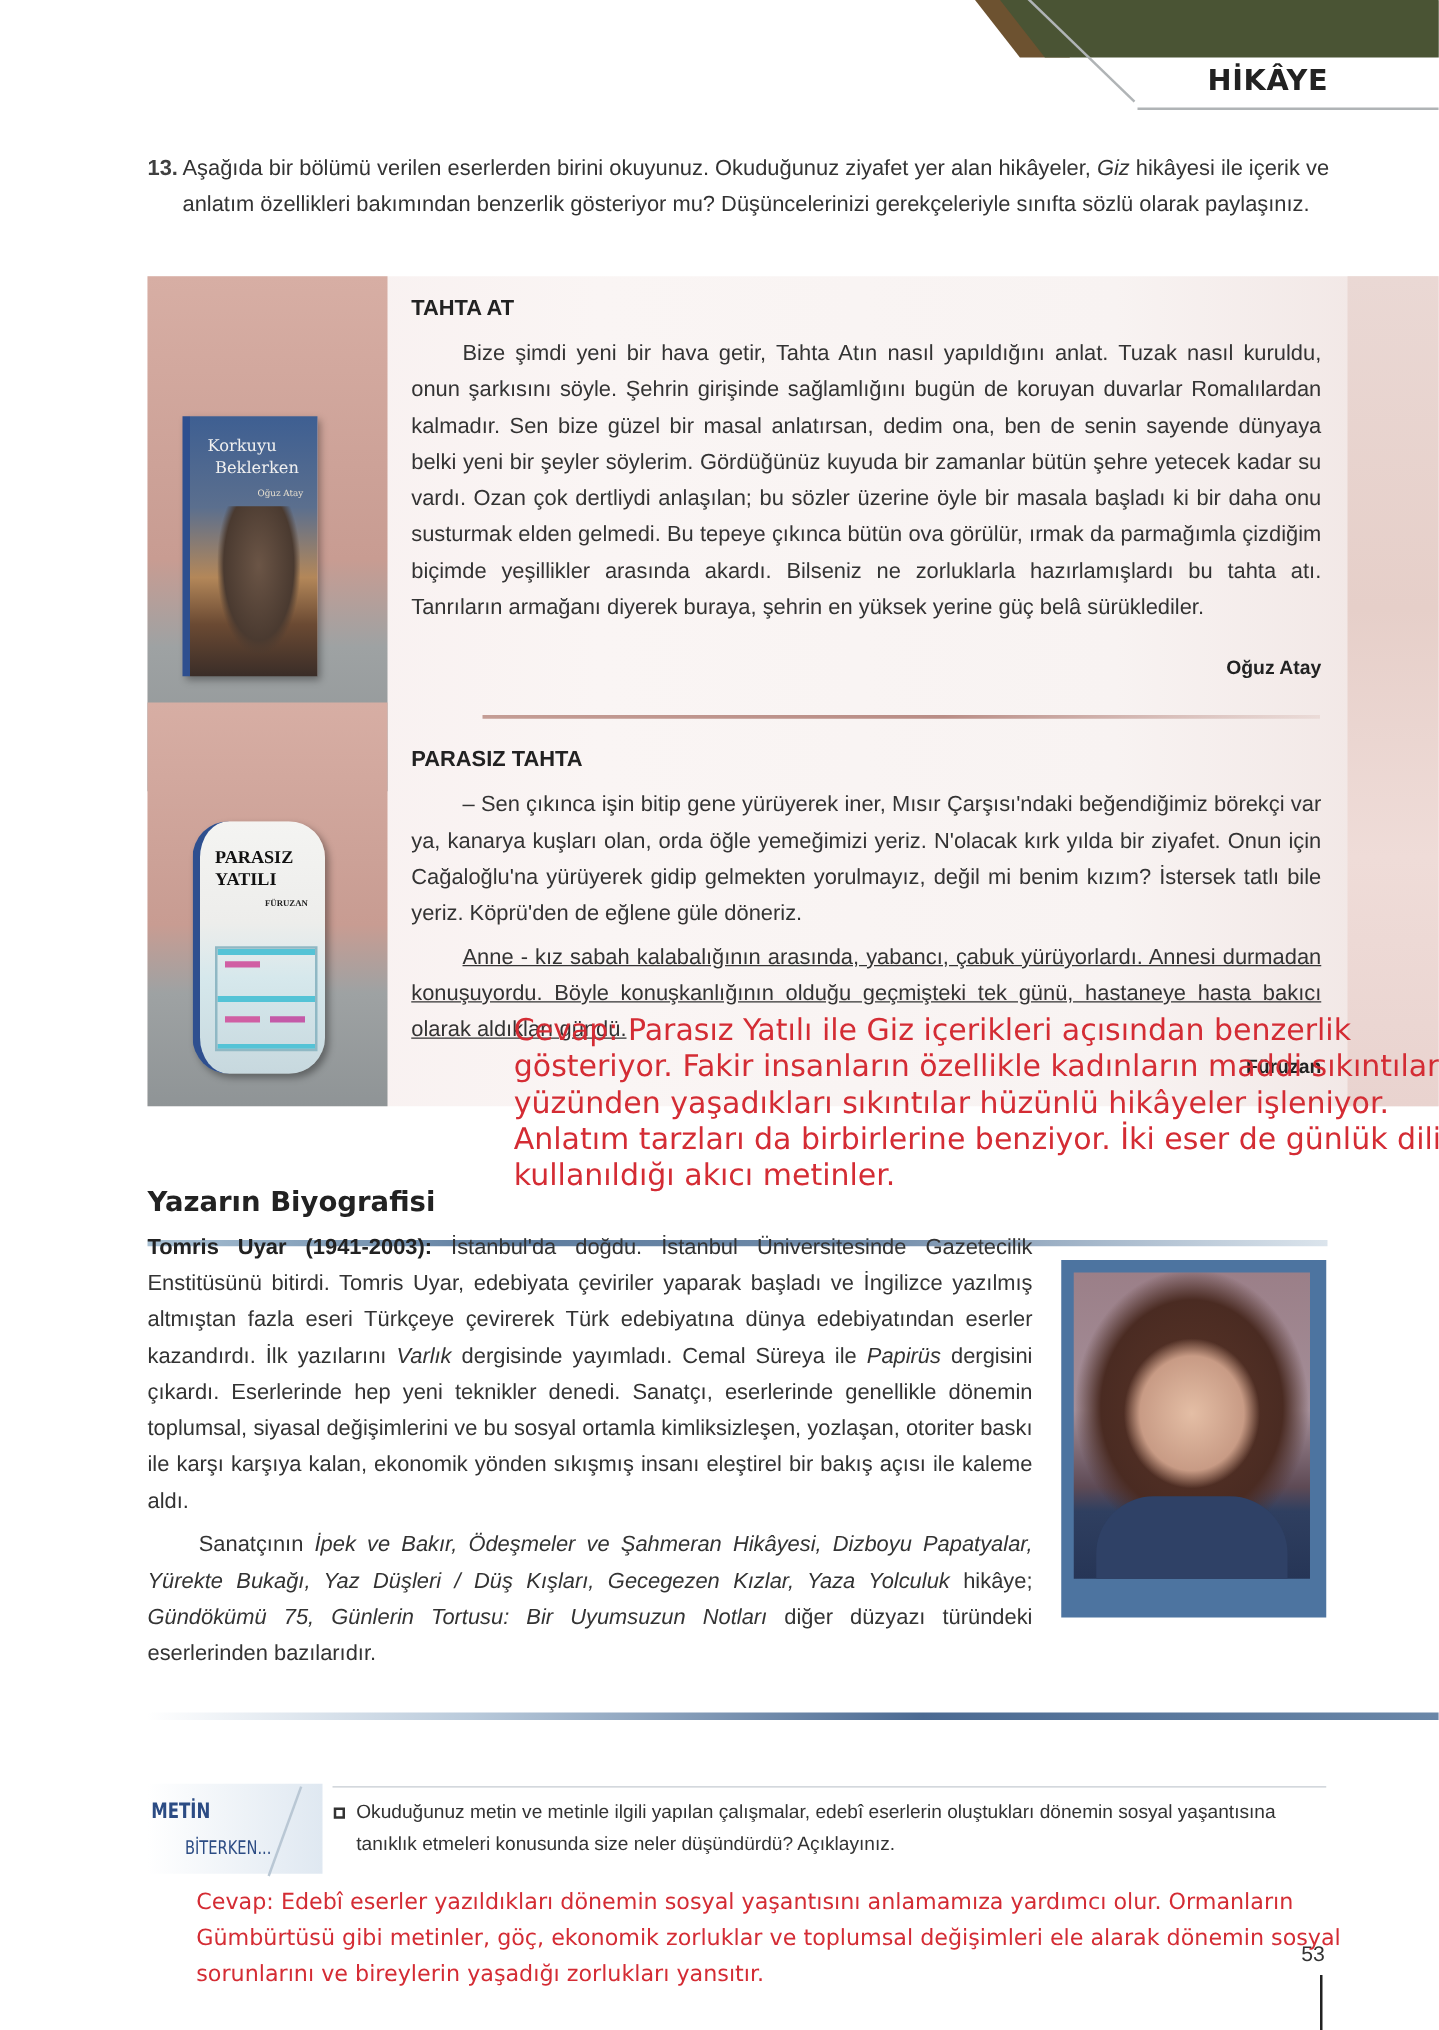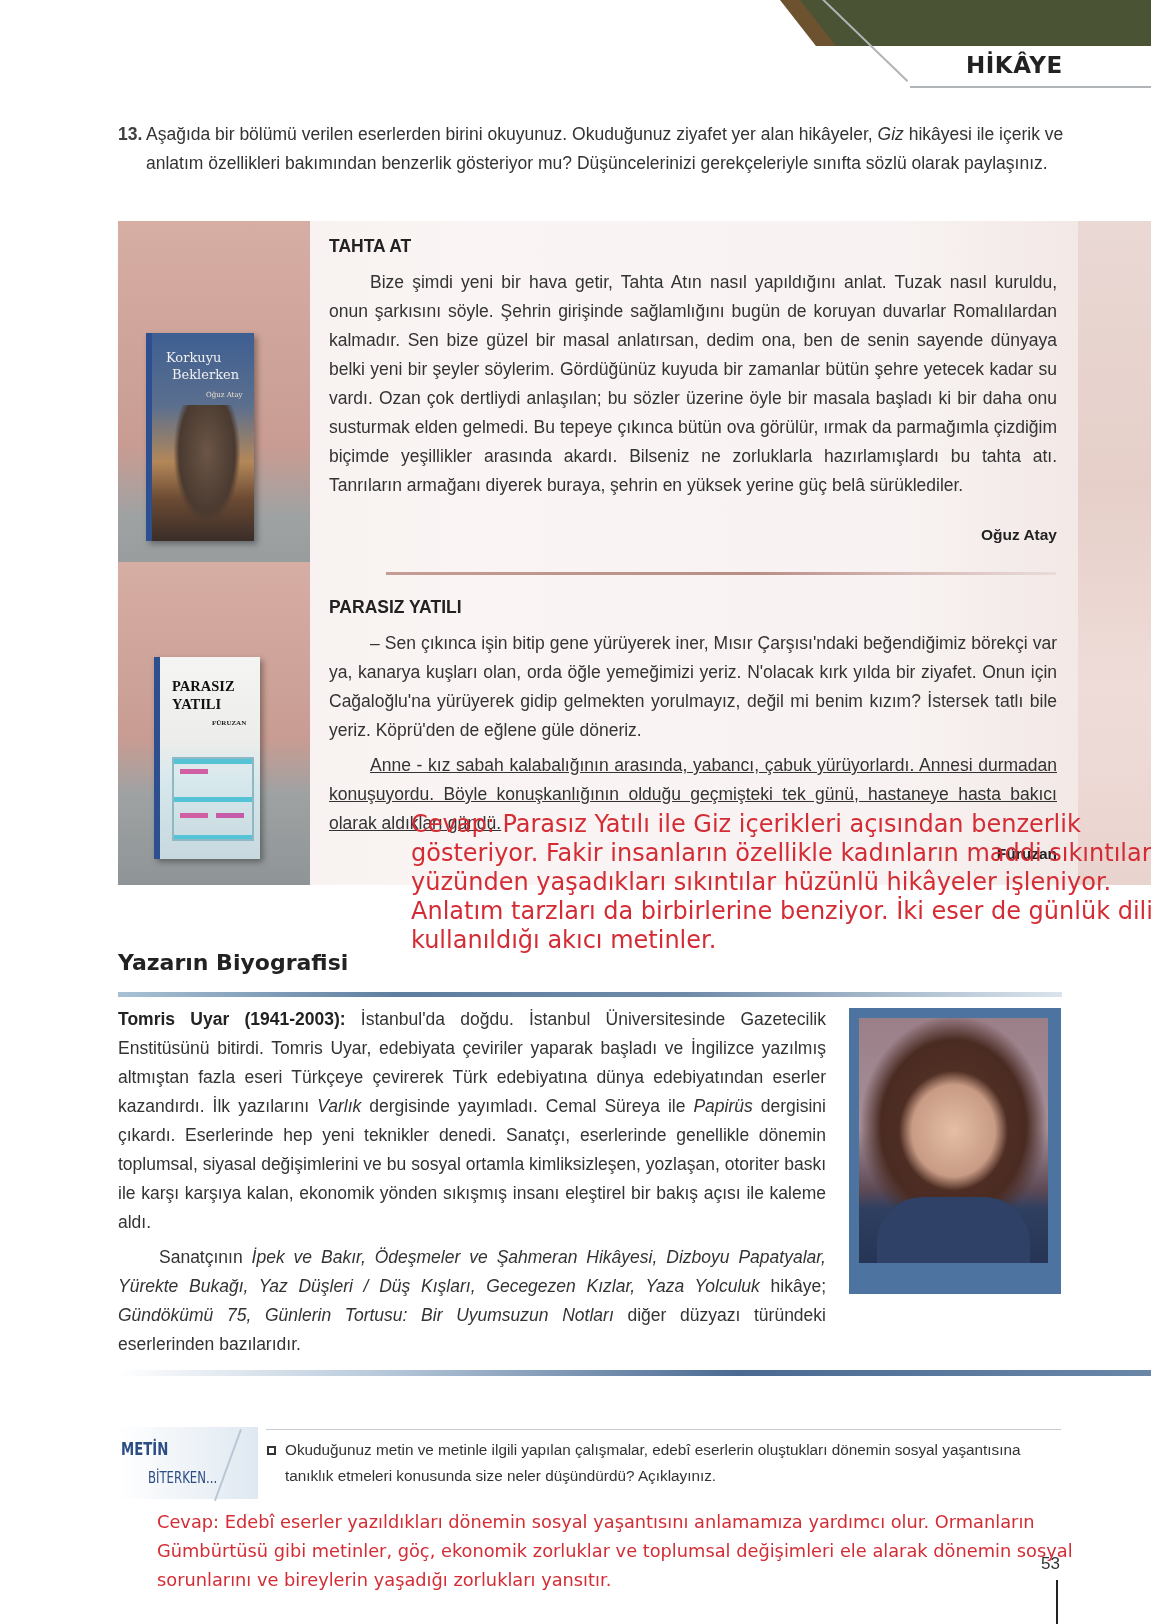--- a/index.html
+++ b/index.html
@@ -25,21 +25,21 @@
   .book1-cell { top: 221px; height: 412px; }
   .book2-cell { top: 562px; height: 323px; }
   .book { position: absolute; border-left: 6px solid #2e4f8f; box-shadow: 3px 3px 6px rgba(0,0,0,0.35); }
   .book1 { left: 28px; top: 112px; width: 108px; height: 208px;
            background: linear-gradient(180deg, #3e5f92 0%, #5b6f8e 35%, #b38759 62%, #6b4a33 80%, #3a2d28 100%); }
   .book1 .t { position: absolute; left: 14px; top: 16px; font-family: "DejaVu Serif", serif; color: #f0f0f0; font-size: 13px; line-height: 17px; }
   .book1 .a { position: absolute; left: 54px; top: 58px; font-family: "DejaVu Serif", serif; color: #e8e0d0; font-size: 7px; }
   .book1 .horse { position: absolute; left: 22px; top: 72px; width: 66px; height: 118px;
            background: radial-gradient(ellipse at 50% 40%, #6b5546 0%, #4a3a30 60%, rgba(0,0,0,0) 72%); }
   .book2 { left: 36px; top: 95px; width: 106px; height: 202px;
-           background: linear-gradient(180deg, #f4f4f2 0%, #ededeb 40%, #d6e8ec 62%, #c7d8de 100%); }
+           background: linear-gradient(180deg, #f4f4f2 0%, #ededeb 40%, #d6e8ec 62%, #c7d8de 100%); border-radius: 29px; }
   .book2 .t { position: absolute; left: 12px; top: 20px; font-family: "Liberation Serif", serif; color: #111; font-size: 14.5px; line-height: 18px; font-weight: bold; }
   .book2 .a { position: absolute; left: 52px; top: 62px; font-family: "Liberation Serif", serif; color: #222; font-size: 7px; font-weight: bold; }
   .book2 .bed { position: absolute; left: 12px; top: 100px; width: 82px; height: 84px;
            border: 2px solid #8fb8c4; background: repeating-linear-gradient(180deg, #54c3d6 0 5px, rgba(255,255,255,0) 5px 38px); }
   .book2 .bed::before { content: ""; position: absolute; left: 6px; top: 10px; width: 28px; height: 5px; background: #d05fa3; box-shadow: 0 44px 0 #d05fa3, 36px 44px 0 #c45aa8; }
 
   .story { position: absolute; left: 329px; width: 728px; font-size: 17.5px; line-height: 29px; color: #333; text-align: justify; }
   .story-title { font-weight: bold; color: #222; font-size: 17.5px; margin-bottom: 7px; }
   .story p { text-indent: 41px; }
   .story p + p { margin-top: 6px; text-decoration: underline; }
@@ -50,21 +50,21 @@
   .divider { position: absolute; left: 386px; top: 572px; width: 670px; height: 3px;
              background: linear-gradient(90deg, #c49d95 0%, #b98d86 55%, rgba(200,160,150,0.2) 100%); }
 
   
   .answer1 { position: absolute; left: 371px; top: 810px; width: 780px; font-family: "DejaVu Sans", sans-serif; font-size: 24px; line-height: 29px; color: #d42c34; margin-left: 40px; }
 
   
   .bio-title { position: absolute; left: 118px; top: 950px; font-family: "DejaVu Sans", sans-serif; font-weight: bold; font-size: 22px; color: #222; }
   .bio-rule { position: absolute; left: 118px; top: 992px; width: 944px; height: 5px;
               background: linear-gradient(90deg, #a9c1d4 0%, #5e7d9f 30%, #6f8aa8 60%, #dbe4ec 100%); }
-  .bio-text { position: absolute; left: 118px; top: 1005px; width: 708px; font-size: 17.5px; line-height: 29px; color: #333; text-align: justify; }
+  .bio-text { position: absolute; left: 118px; top: 983px; width: 708px; font-size: 17.5px; line-height: 29px; color: #333; text-align: justify; }
   .bio-text b { color: #222; }
   .bio-text i { font-style: italic; }
   .bio-text .p2 { text-indent: 41px; margin-top: 6px; }
   .photo-frame { position: absolute; left: 849px; top: 1008px; width: 212px; height: 286px; background: #4d74a0; }
   .photo { position: absolute; left: 10px; top: 10px; width: 189px; height: 245px;
            background: radial-gradient(ellipse 40% 34% at 50% 46%, #e4bea5 0%, #c89b85 55%, rgba(0,0,0,0) 72%),
                        radial-gradient(ellipse 55% 50% at 50% 44%, #5a3528 0%, #4a2b22 70%, rgba(0,0,0,0) 90%),
                        linear-gradient(180deg, #9b7f88 0%, #a48e98 45%, #5e4a55 70%, #2f3f60 78%, #263556 100%); }
   .photo .shirt { position: absolute; left: 18px; bottom: 0; width: 153px; height: 66px; background: #2f4166; border-radius: 46px 46px 0 0; }
 
@@ -121,21 +121,21 @@
 
 <div class="story story1">
   <div class="story-title">TAHTA AT</div>
   <p>Bize şimdi yeni bir hava getir, Tahta Atın nasıl yapıldığını anlat. Tuzak nasıl kuruldu, onun şarkısını söyle. Şehrin girişinde sağlamlığını bugün de koruyan duvarlar Romalılardan kalmadır. Sen bize güzel bir masal anlatırsan, dedim ona, ben de senin sayende dünyaya belki yeni bir şeyler söylerim. Gördüğünüz kuyuda bir zamanlar bütün şehre yetecek kadar su vardı. Ozan çok dertliydi anlaşılan; bu sözler üzerine öyle bir masala başladı ki bir daha onu susturmak elden gelmedi. Bu tepeye çıkınca bütün ova görülür, ırmak da parmağımla çizdiğim biçimde yeşillikler arasında akardı. Bilseniz ne zorluklarla hazırlamışlardı bu tahta atı. Tanrıların armağanı diyerek buraya, şehrin en yüksek yerine güç belâ sürüklediler.</p>
 </div>
 <div class="author1">Oğuz Atay</div>
 
 <div class="divider"></div>
 
 <div class="story story2">
-  <div class="story-title">PARASIZ YATILI</div>
+  <div class="story-title">PARASIZ TAHTA</div>
   <p>– Sen çıkınca işin bitip gene yürüyerek iner, Mısır Çarşısı'ndaki beğendiğimiz börekçi var ya, kanarya kuşları olan, orda öğle yemeğimizi yeriz. N'olacak kırk yılda bir ziyafet. Onun için Cağaloğlu'na yürüyerek gidip gelmekten yorulmayız, değil mi benim kızım? İstersek tatlı bile yeriz. Köprü'den de eğlene güle döneriz.</p>
   <p>Anne - kız sabah kalabalığının arasında, yabancı, çabuk yürüyorlardı. Annesi durmadan konuşuyordu. Böyle konuşkanlığının olduğu geçmişteki tek günü, hastaneye hasta bakıcı olarak aldıkları gündü.</p>
 </div>
 <div class="author2">Füruzan</div>
 
 <div class="answer1">Cevap: Parasız Yatılı ile Giz içerikleri açısından benzerlik gösteriyor. Fakir insanların özellikle kadınların maddi sıkıntılar yüzünden yaşadıkları sıkıntılar hüzünlü hikâyeler işleniyor. Anlatım tarzları da birbirlerine benziyor. İki eser de günlük dilin kullanıldığı akıcı metinler.</div>
 
 <div class="bio-title">Yazarın Biyografisi</div>
 <div class="bio-rule"></div>
 <div class="bio-text">

